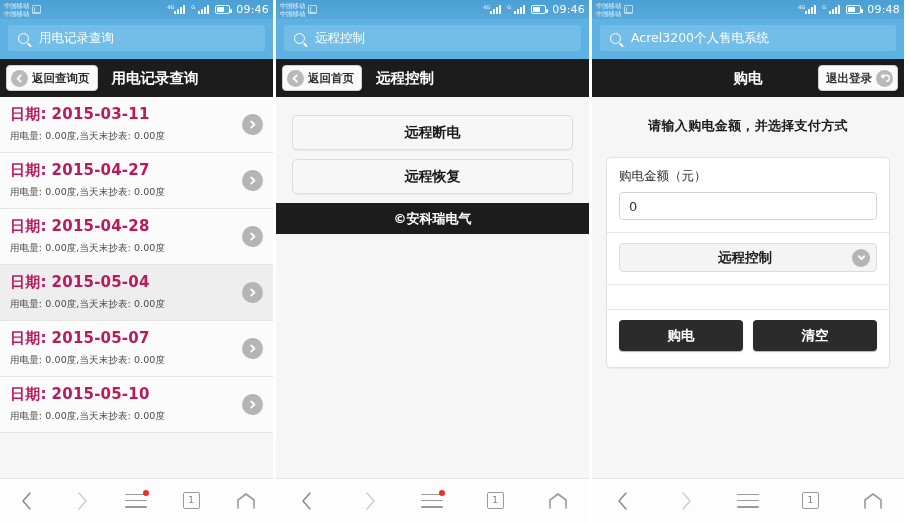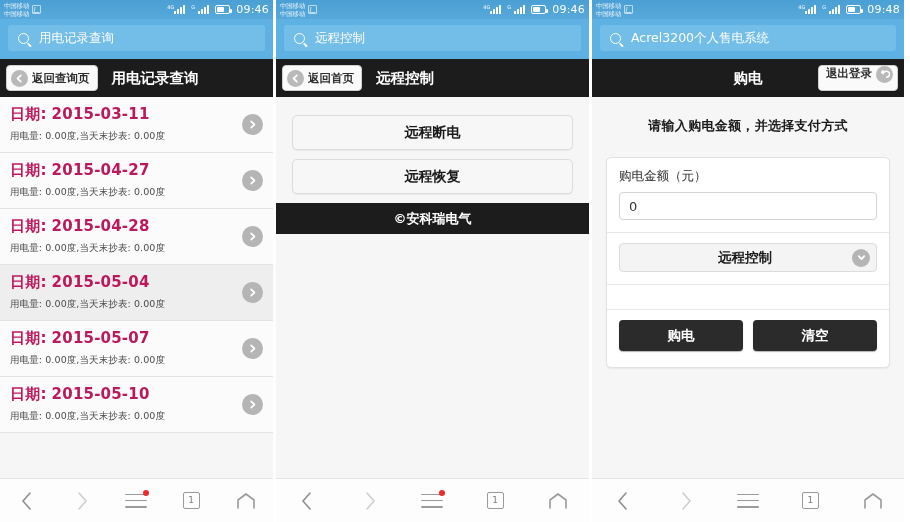--- a/index.html
+++ b/index.html
@@ -60,21 +60,21 @@
               height: 26px; display: flex; align-items: center; gap: 4px;
               padding: 0 7px 0 4px; box-shadow: 0 1px 0 rgba(0,0,0,.25); }
   .circ { width: 17px; height: 17px; border-radius: 50%; background: #b9b9b9;
           display: flex; align-items: center; justify-content: center; flex: 0 0 auto; }
   .circ svg { display: block; }
   .btn-back-label { font-size: 11.5px; font-weight: bold; color: #2e2e2e; white-space: nowrap; }
   .appbar-title { font-size: 14.5px; font-weight: bold; color: #ffffff; white-space: nowrap; }
   .t-left { margin-left: 14px; }
   .t-center { position: absolute; left: 0; right: 0; text-align: center; pointer-events: none; }
   .btn-exit { background: #fafafa; border: 1px solid #d0d0d0; border-radius: 4px;
-              height: 26px; display: flex; align-items: flex-start; gap: 4px;
+              height: 26px; display: flex; align-items: center; gap: 4px;
               padding: 0 4px 0 7px; margin-left: auto; position: relative; z-index: 2;
               box-shadow: 0 1px 0 rgba(0,0,0,.25); }
 
   
   .content { flex: 1 1 auto; overflow: hidden; background: #f6f6f6; position: relative; }
 
   
   .list { background: #fbfbfb; }
   .row { border-bottom: 1px solid #e3e3e3; padding: 8px 10px 9px 10px;
          display: flex; align-items: center; background: #fbfbfb; }

